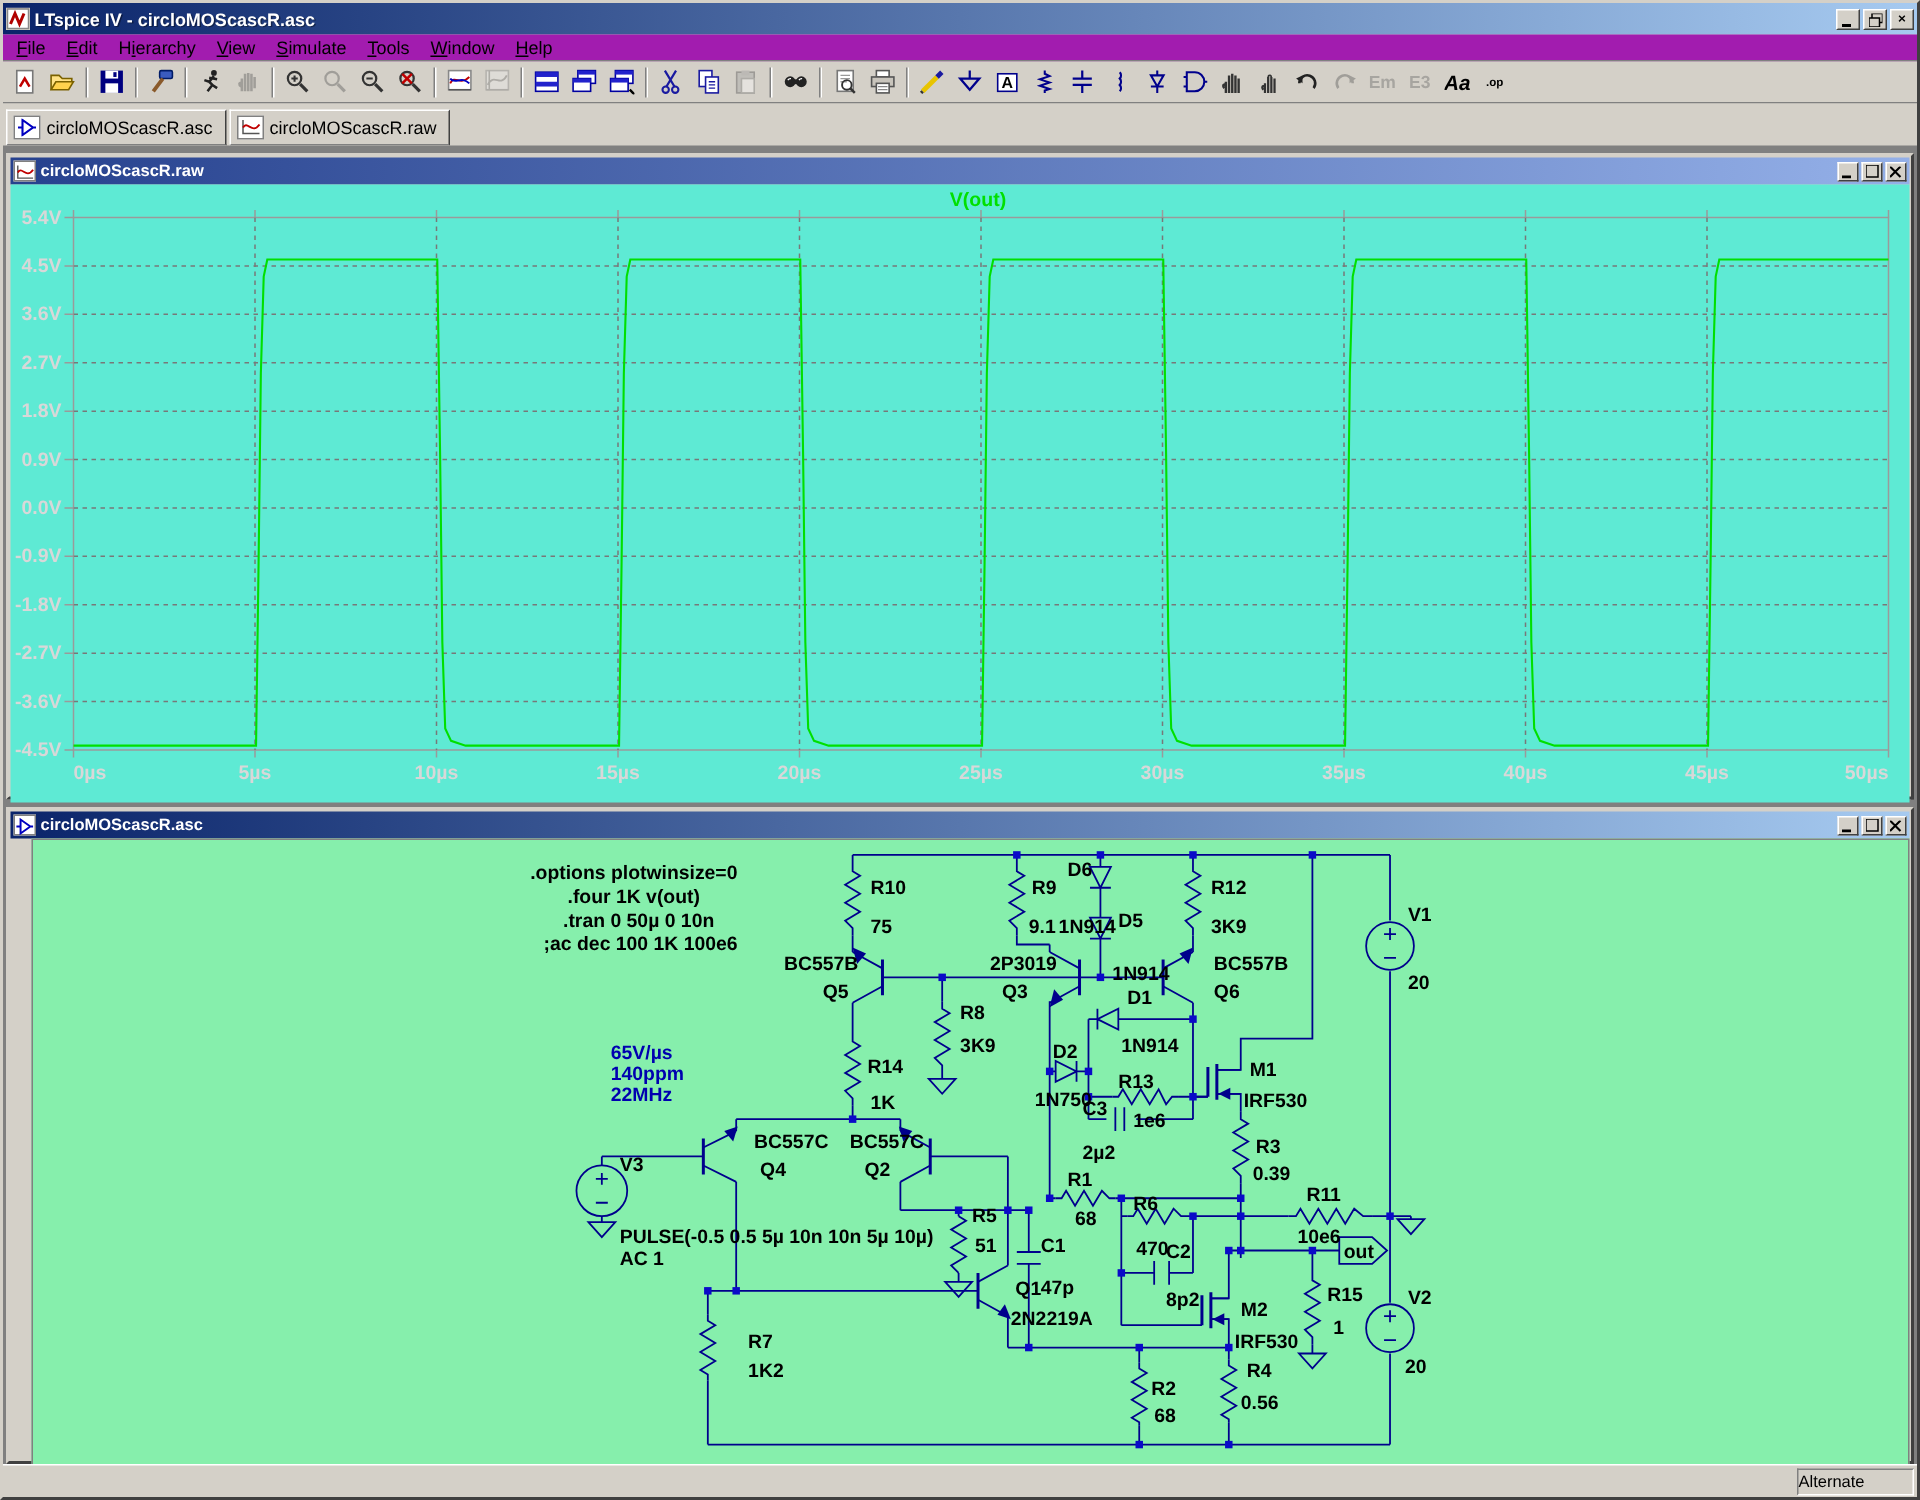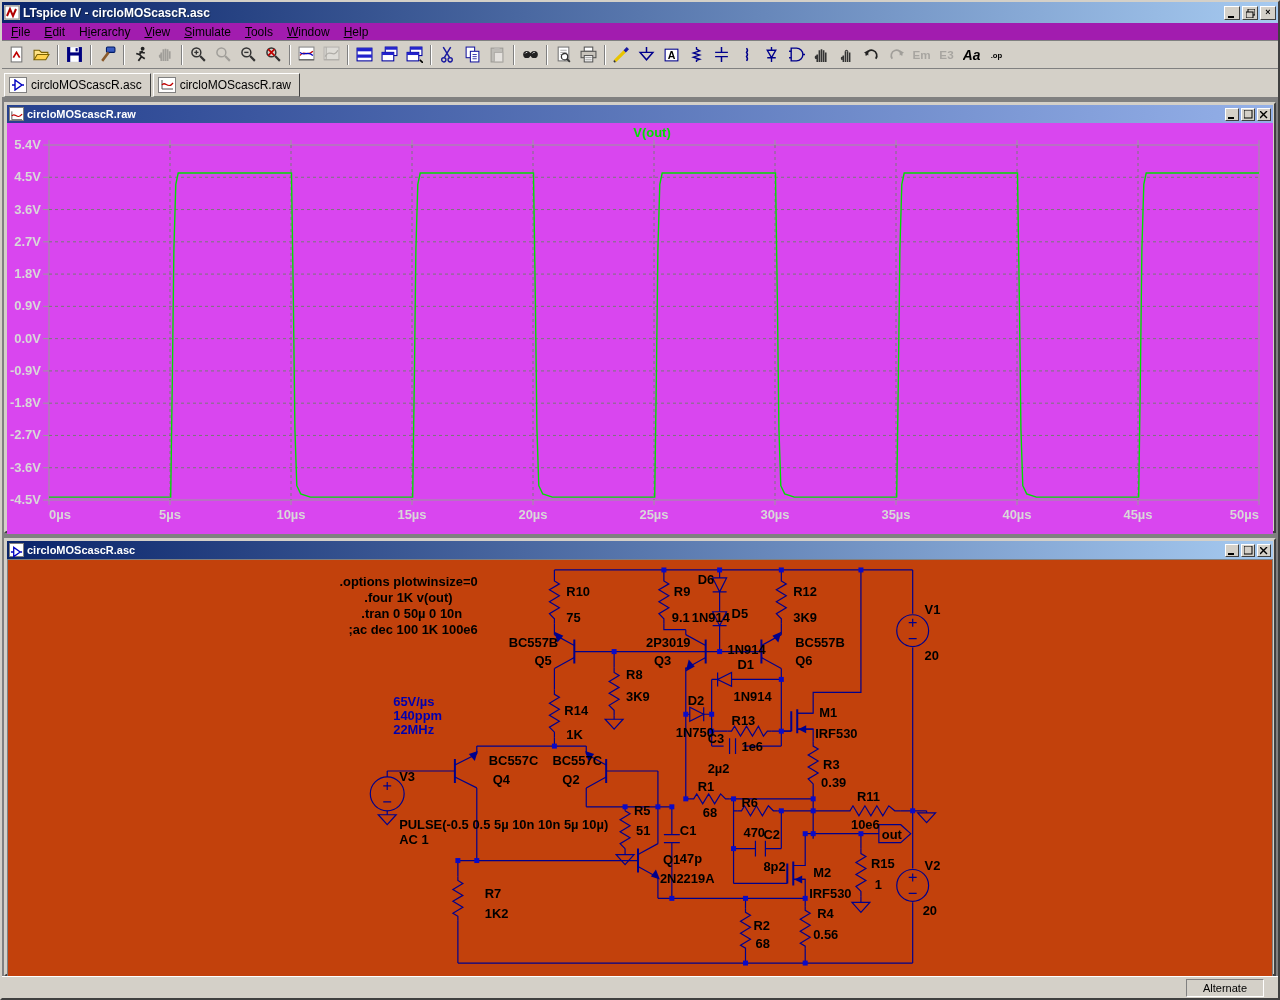--- a/index.html
+++ b/index.html
@@ -45,29 +45,29 @@
     border-color:#d4d0c8 #404040 #404040 #d4d0c8; padding:1px; }
   .childbar { height:18px; background:linear-gradient(90deg,#0a246a,#a6caf0);
     display:flex; align-items:center; padding:0 2px; }
   .childbar.dim { background:linear-gradient(90deg,#26418e,#94b0e8); }
   .childbar .ticon { width:15px; height:14px; margin-right:3px; background:#fff;
     border:1px solid #808080; }
   .childbar .ttext { color:#fff; font-weight:bold; font-size:11px; flex:1; }
   .cbtn { width:14px; height:13px; background:#d4d0c8; border:1px solid;
     border-color:#fff #404040 #404040 #fff; padding:0; }
   .cbtn svg { display:block; margin:1px auto 0; }
-  .wavebody { background:#d946ef; }
-  .schembody { background:#c2410c; border:1px solid #808080; }
+  .wavebody { background:#5eead4; }
+  .schembody { background:#86efac; border:1px solid #808080;margin-left:14px; }
   
   .statusbar { height:22px; background:#d4d0c8; border-top:1px solid #fff;
     display:flex; align-items:center; justify-content:flex-end;
     font-size:11px; flex:0 0 auto; }
   .statuscell { width:78px; height:18px; border:1px solid;
-    border-color:#808080 #fff #fff #808080; margin-right:14px;
-    padding:2px 16px; color:#000; }
+    border-color:#808080 #fff #fff #808080; margin-right:2px;
+    padding:2px 0; color:#000; }
   text { font-family:"Liberation Sans", sans-serif; }
   .schem-label { font-size:13px; font-weight:bold; fill:#000; }
   .schem-ann { font-size:13px; font-weight:bold; fill:#000; }
   .schem-blue { font-size:13px; font-weight:bold; fill:#0000b0; }
   .wire { stroke:#00008c; stroke-width:1.2; fill:none; }
   .wire2 { stroke:#00008c; stroke-width:2; fill:none; }
   .navyfill { fill:#00008c; }
 </style>
 </head>
 <body>

